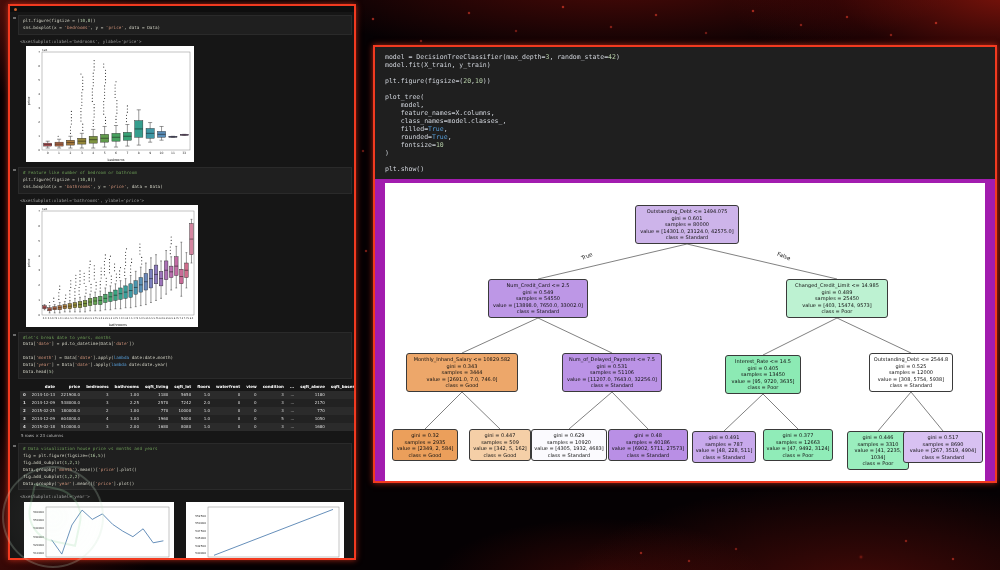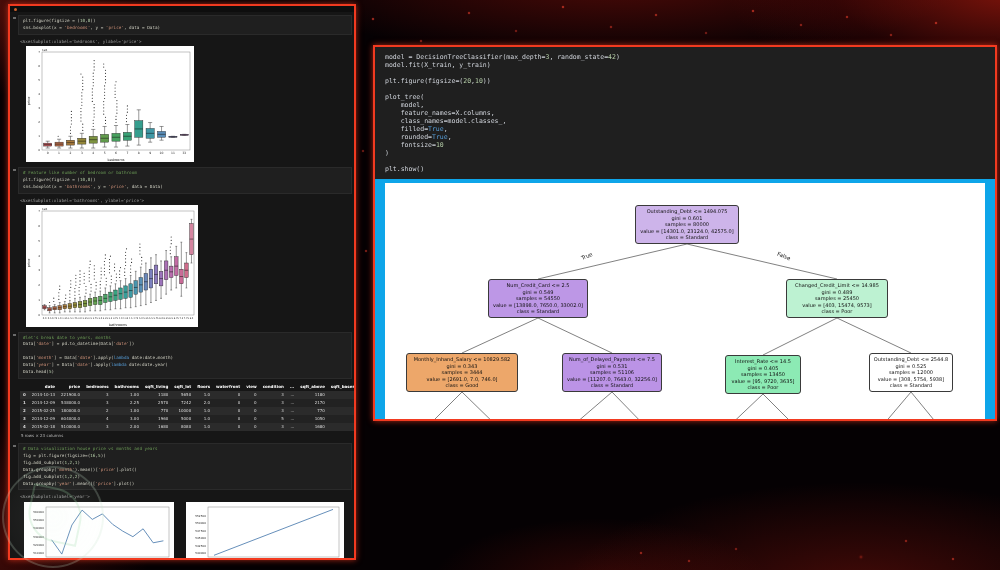--- a/index.html
+++ b/index.html
@@ -21,21 +21,21 @@
     515px 30px 1px rgba(255,70,50,.6),562px 6px 1px rgba(255,70,50,.9),610px 26px 1px rgba(255,70,50,.7),
     655px 14px 1px rgba(255,70,50,.8),705px 32px 1px rgba(255,70,50,.6),752px 10px 1px rgba(255,70,50,.9),
     800px 24px 1px rgba(255,70,50,.7),846px 16px 1px rgba(255,70,50,.8),890px 34px 1px rgba(255,70,50,.7),
     935px 22px 1px rgba(255,70,50,.9),968px 48px 1px rgba(255,70,50,.7),987px 150px 1px rgba(255,70,50,.8),
     992px 260px 2px rgba(255,60,40,.9),978px 320px 1px rgba(255,70,50,.7),640px 552px 1px rgba(255,70,50,.8),
     688px 560px 1px rgba(255,70,50,.7),735px 548px 1px rgba(255,70,50,.6),860px 556px 2px rgba(255,60,40,.8),
     905px 540px 1px rgba(255,70,50,.7),952px 558px 1px rgba(255,70,50,.8),365px 250px 1px rgba(255,70,50,.7),
     362px 150px 1px rgba(255,70,50,.6);}
   .window{position:absolute;border:2px solid #f23a20;box-shadow:0 0 6px rgba(255,60,30,.65);box-sizing:border-box;overflow:hidden;}
   .win-left{left:8px;top:4px;width:348px;height:556px;background:#161616;}
-  .win-right{left:373px;top:45px;width:624px;height:376px;background:#0ea5e9;}
+  .win-right{left:373px;top:45px;width:624px;height:438px;background:#a21caf;}
   .win-topstrip{height:6px;background:#0e0e0e;display:flex;align-items:center;padding-left:4px;gap:3px;}
   .dot{width:3px;height:3px;border-radius:50%;background:#c9622e;display:inline-block;}
   
   .cellrow{display:flex;margin:3px 2px 2px 2px;}
   .cmark{width:6px;flex:0 0 6px;position:relative;}
   .cmark::after{content:"";position:absolute;left:1px;top:2px;width:3px;height:2px;background:#6b6b6b;}
   .cell{flex:1;background:#1f1f1f;border:1px solid #2a2a2a;padding:2px 4px;min-height:8px;}
   .code{font-family:"DejaVu Sans Mono",monospace;font-size:4.3px;line-height:6.9px;color:#cfcfc2;white-space:pre;}
   .code-rt{font-family:"DejaVu Sans Mono",monospace;font-size:6.5px;line-height:8px;color:#cfd3da;white-space:pre;padding:6px 10px;background:#1f1f1f;}
   .tok-com{color:#6a9955;}

